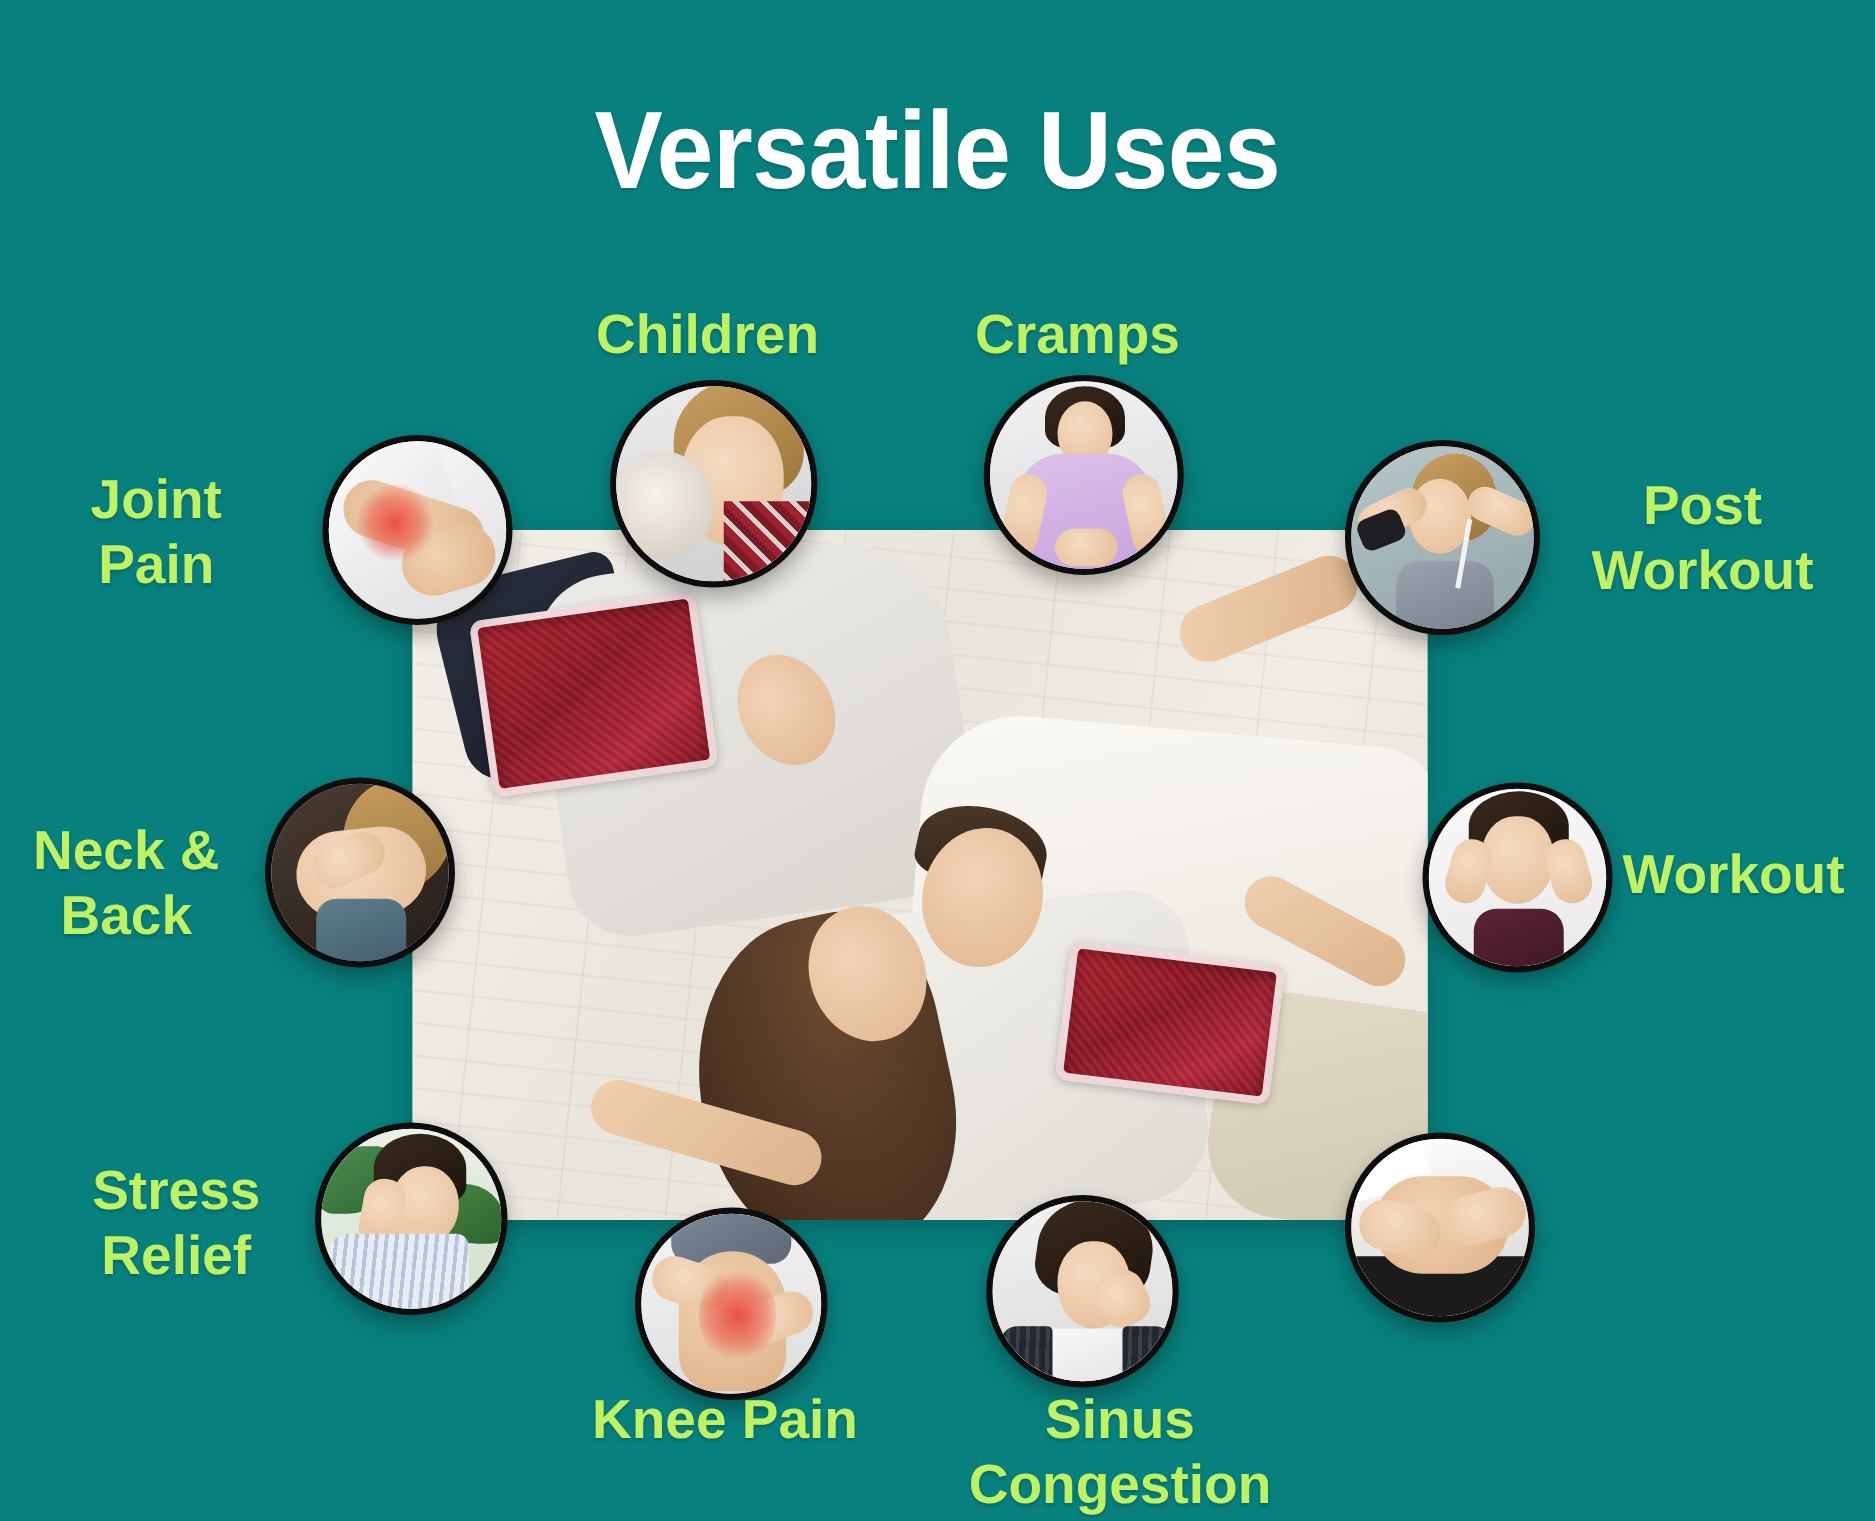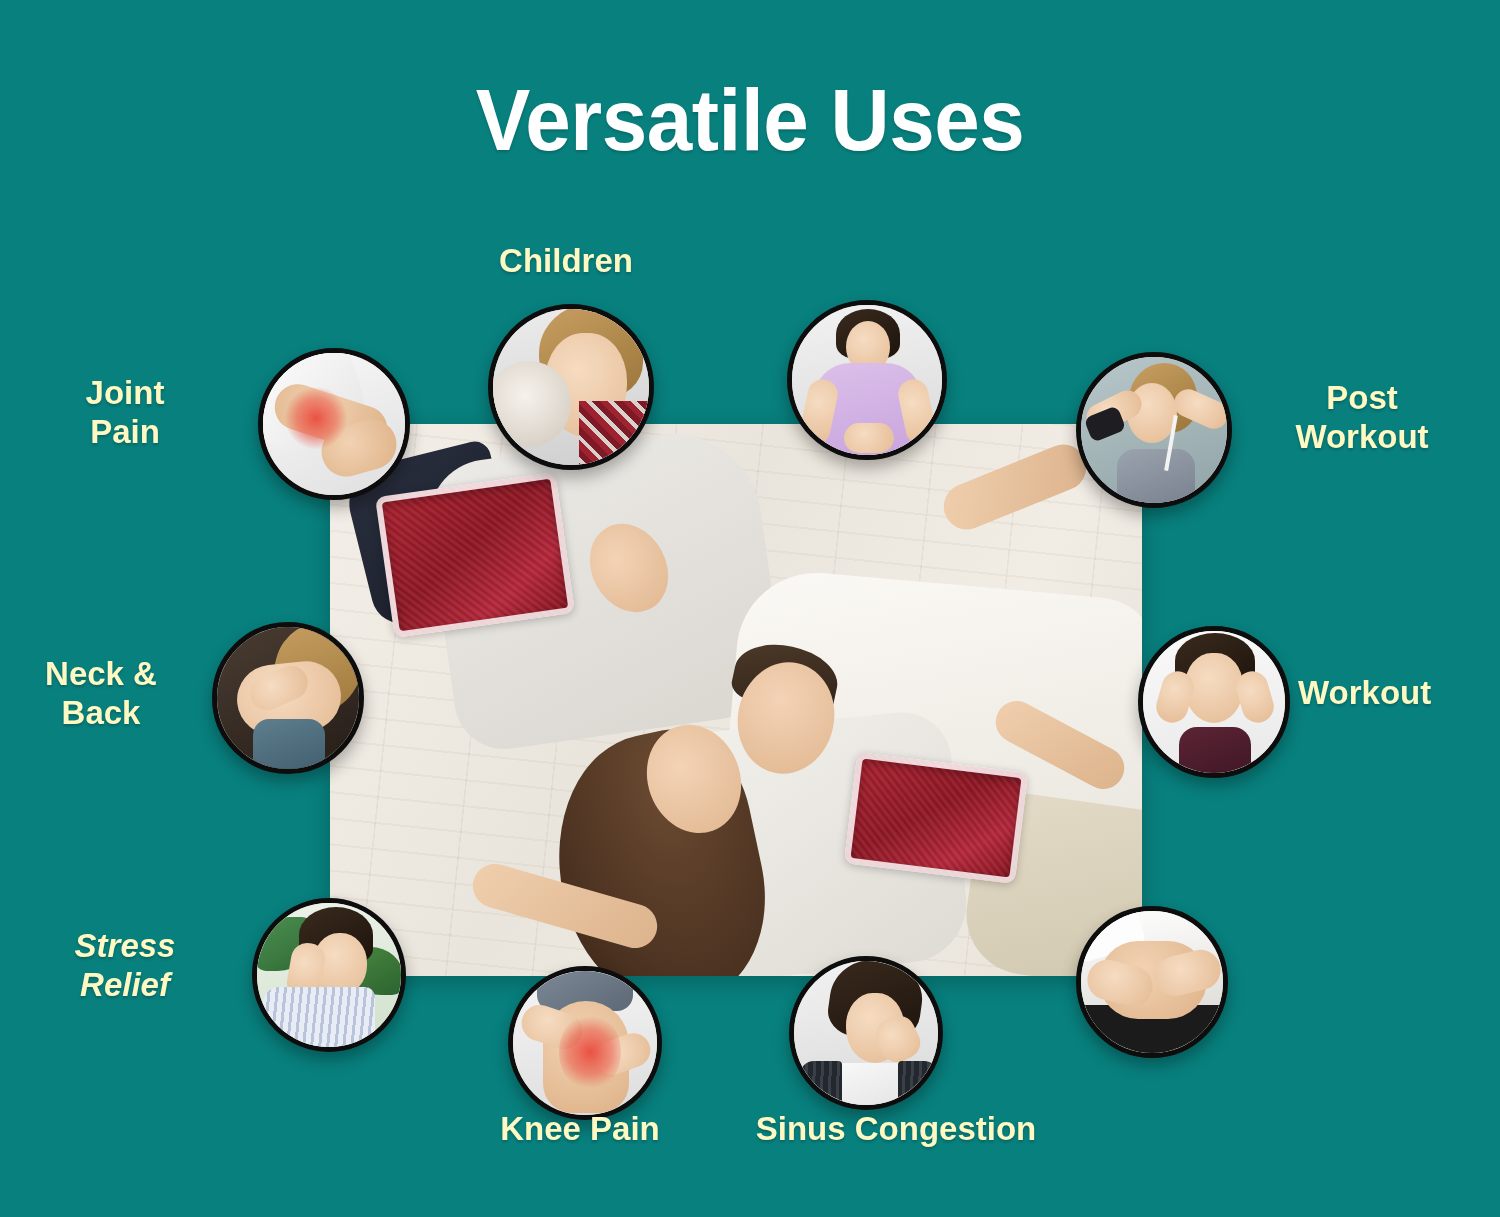--- a/index.html
+++ b/index.html
@@ -187,24 +187,24 @@
   .hair-b{ position: absolute; background: linear-gradient(150deg,#c9a063,#9a7539); }
   .redspot {
     position: absolute;
     background: radial-gradient(circle, rgba(233,60,48,0.85) 0%, rgba(233,60,48,0.45) 45%, rgba(233,60,48,0) 72%);
     border-radius: 50%;
   }
 
   
   .label {
     position: absolute;
-    color: #fef9c3;
+    color: #bef264;
     font-family: "Liberation Sans", sans-serif;
     font-weight: bold;
-    font-size: 33px;
+    font-size: 44px;
     line-height: 1.18;
     text-shadow: 0 2px 3px rgba(0,0,0,0.22);
     white-space: pre-line;
   }
   .lbl-right { text-align: center; }
   .lbl-left  { text-align: left; }
   .lbl-ctr   { text-align: center; }
 </style>
 </head>
 <body>
@@ -329,25 +329,26 @@
       <div class="hair-d" style="left:36px; top:-2px; width:92px; height:80px; border-radius:52% 48% 36% 30%; transform:rotate(8deg);"></div>
       <div class="skin2" style="left:52px; top:32px; width:58px; height:70px; border-radius:48% 48% 52% 52%;"></div>
       <div class="skin2" style="left:84px; top:56px; width:40px; height:44px; border-radius:16px; transform:rotate(-26deg);"></div>
       <div style="position:absolute;left:20px;top:102px;width:104px;height:46px;background:linear-gradient(160deg,#fbfbfb,#e2e2e2);border-radius:22px 22px 4px 4px;"></div>
       <div style="position:absolute;left:6px;top:100px;width:42px;height:48px;background:repeating-linear-gradient(92deg,#23272e 0 5px,#3a3f48 5px 8px);border-radius:14px 4px 4px 4px;"></div>
       <div style="position:absolute;left:104px;top:100px;width:40px;height:48px;background:repeating-linear-gradient(92deg,#23272e 0 5px,#3a3f48 5px 8px);border-radius:4px 14px 4px 4px;"></div>
     </div>
   </div>
 
   <div class="label lbl-ctr" style="left:446px; top:242px; width:240px;">Children</div>
+  <div class="label lbl-ctr" style="left:742px; top:242px; width:240px;">Cramps</div>
   <div class="label lbl-right" style="left:28px; top:374px; width:194px;">Joint
 Pain</div>
   <div class="label lbl-right" style="left:8px; top:655px; width:186px;">Neck &amp;
 Back</div>
   <div class="label lbl-ctr" style="left:1248px; top:379px; width:228px;">Post
 Workout</div>
   <div class="label lbl-left" style="left:1298px; top:674px; width:200px;">Workout</div>
-  <div class="label lbl-right" style="left:44px; top:927px; width:162px;font-style:italic;">Stress
+  <div class="label lbl-right" style="left:60px; top:927px; width:162px;">Stress
 Relief</div>
   <div class="label lbl-ctr" style="left:460px; top:1110px; width:240px;">Knee Pain</div>
   <div class="label lbl-ctr" style="left:716px; top:1110px; width:360px;">Sinus Congestion</div>
 
 </div>
 
 </body></html>

